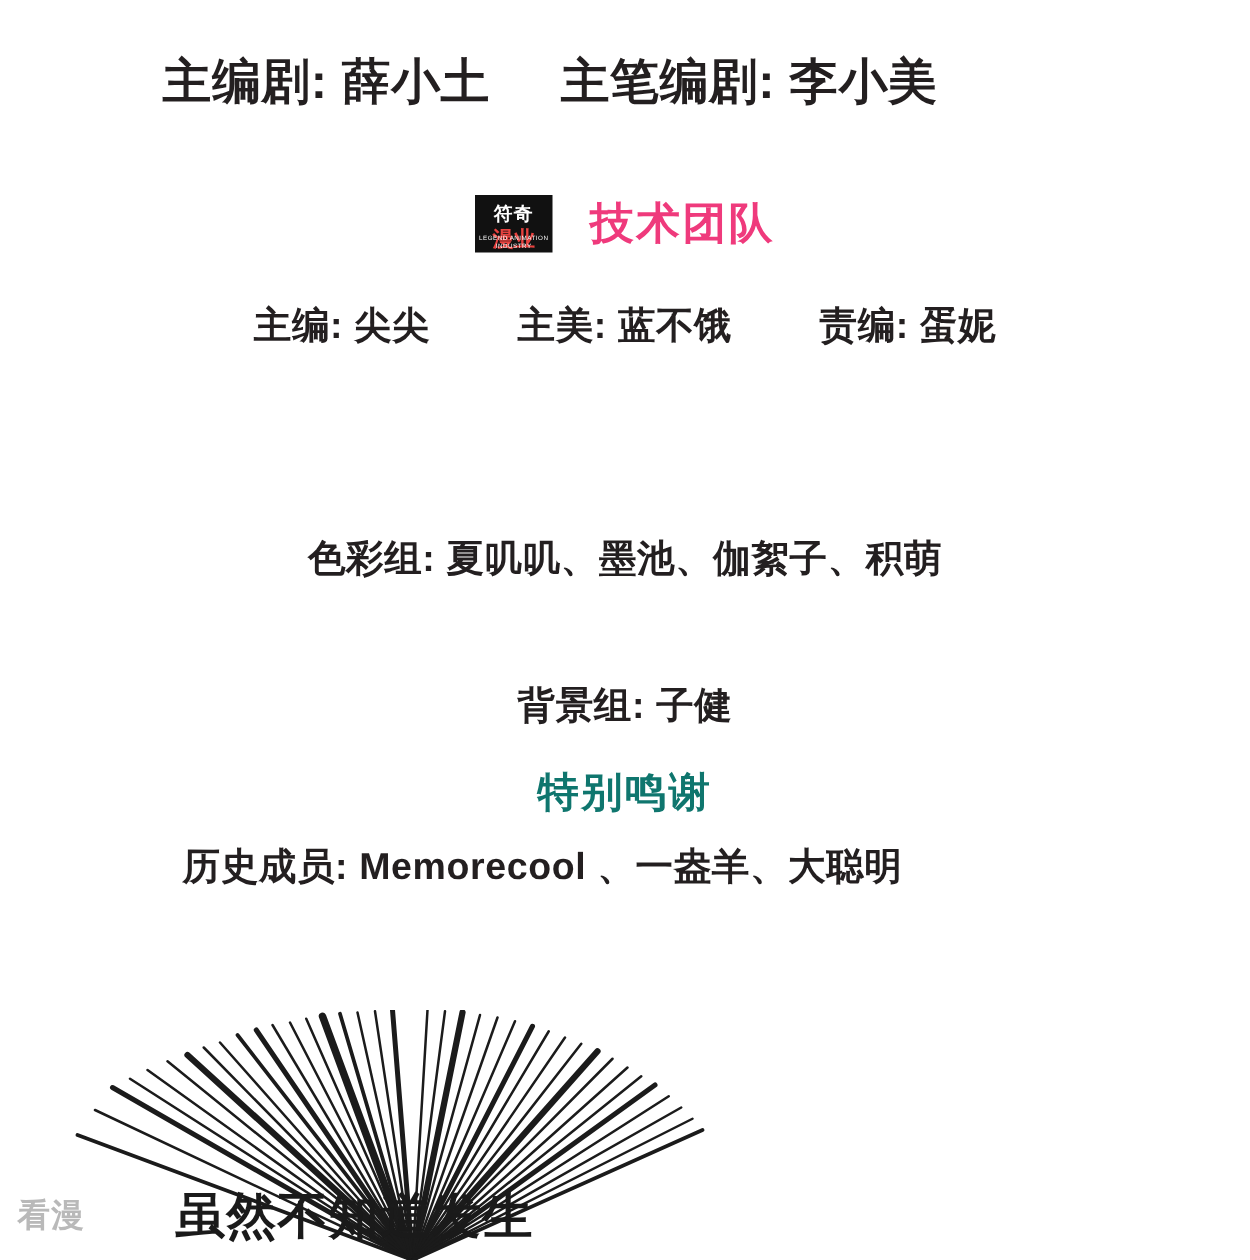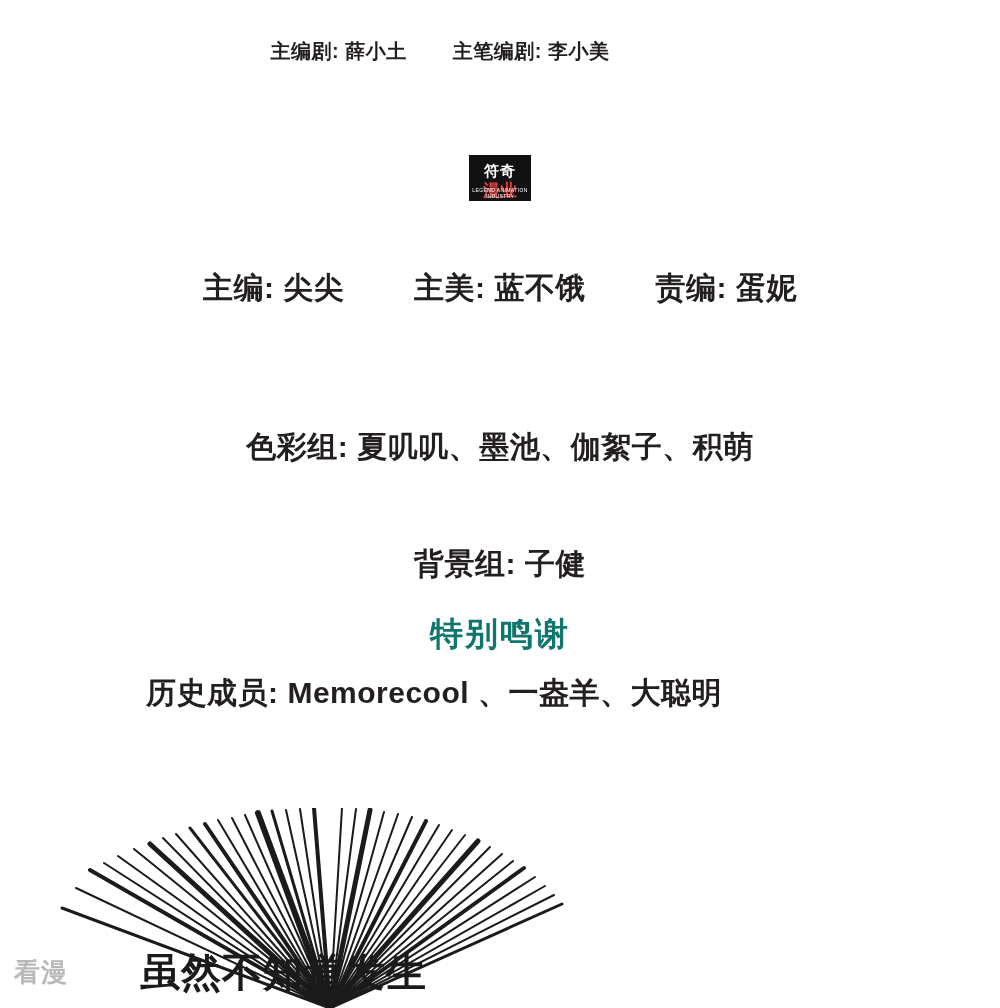--- a/index.html
+++ b/index.html
@@ -23,21 +23,21 @@
   .credit-line {
     text-align: center;
     font-weight: bold;
     letter-spacing: 0.5px;
   }
   .row-writers {
     position: absolute;
     top: 38px;
     left: 0;
     width: 880px;
-    font-size: 20px;
+    font-size: 39px;
   }
   .row-writers .gap {
     display: inline-block;
     width: 34px;
   }
   .team-header {
     position: absolute;
     top: 155px;
     left: 0;
     width: 1000px;
@@ -94,21 +94,20 @@
     font-size: 35px;
     font-weight: bold;
     letter-spacing: 2px;
   }
   .row-editors {
     position: absolute;
     top: 240px;
     left: 0;
     width: 1000px;
     font-size: 30px;
-    margin-top: 28px;
   }
   .row-editors .gap {
     display: inline-block;
     width: 52px;
   }
   .row-lineart {
     position: absolute;
     top: 332px;
     left: 0;
     width: 1000px;
@@ -192,20 +191,21 @@
     <span>主笔编剧:</span>
     <span>李小美</span>
   </div>
 
   <div class="team-header">
     <div class="logo">
       <div class="logo-top">符奇</div>
       <div class="logo-mid">漫业</div>
       <div class="logo-bot">LEGEND ANIMATION INDUSTRY</div>
     </div>
+    <div class="team-title">技术团队</div>
   </div>
 
   <div class="credit-line row-editors">
     <span>主编:</span>
     <span>尖尖</span>
     <span class="gap"></span>
     <span>主美:</span>
     <span>蓝不饿</span>
     <span class="gap"></span>
     <span>责编:</span>

